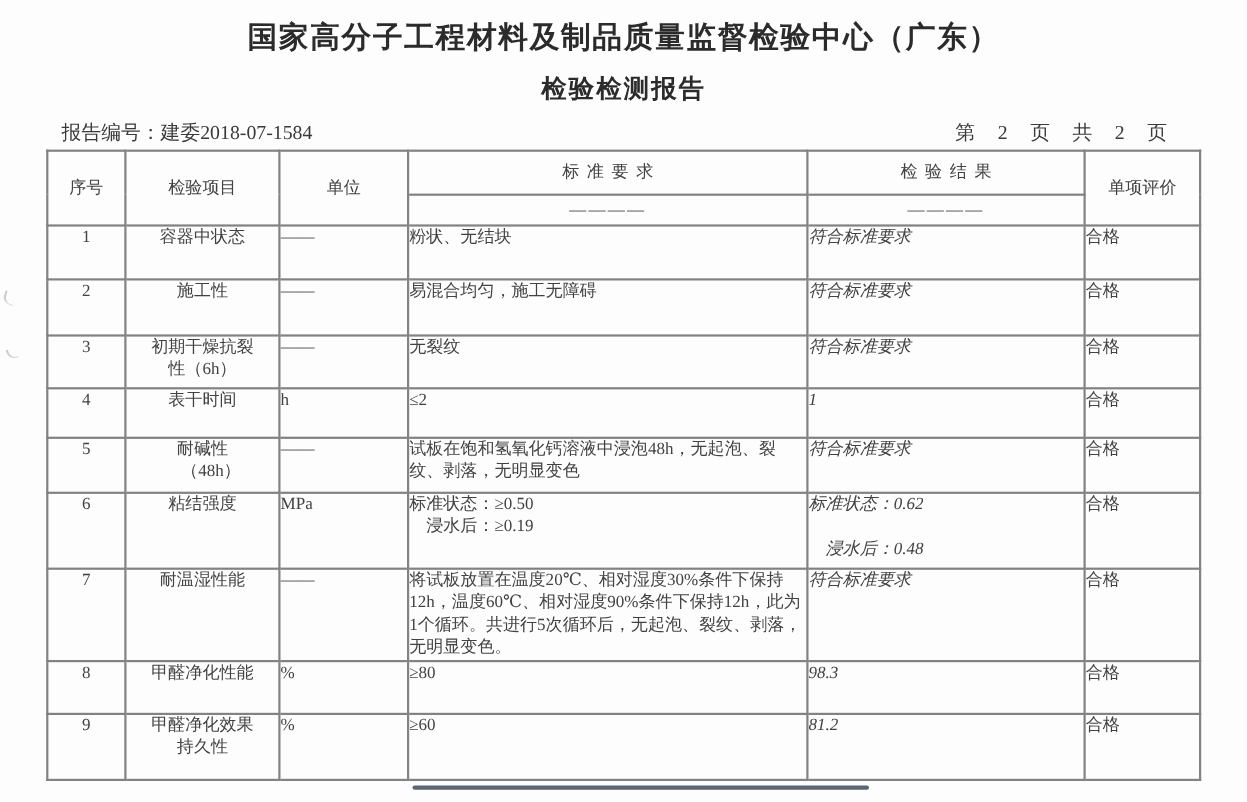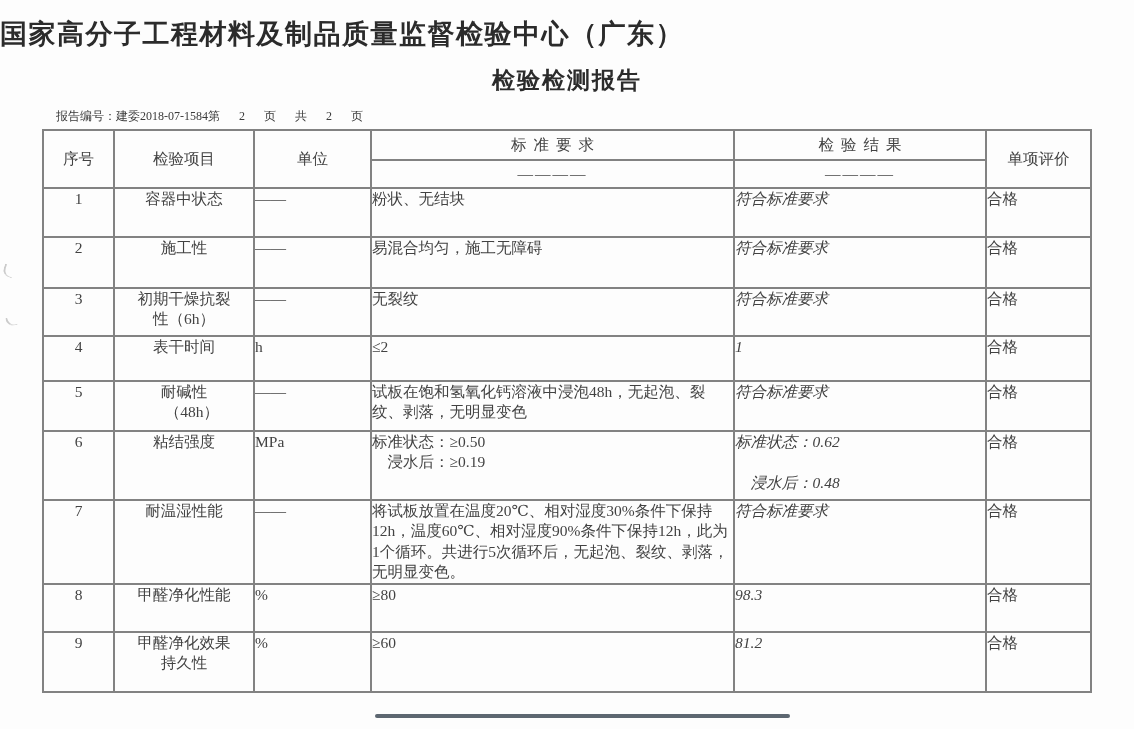--- a/index.html
+++ b/index.html
@@ -10,43 +10,44 @@
     background: #fdfdfd;
     overflow: hidden;
     font-family: "Liberation Serif", "DejaVu Serif", serif;
     color: #3f3f3f;
     position: relative;
   }
   .page { position: relative; width: 1134px; height: 729px; }
 
   .doc-title {
     margin: 16px 0 0 0;
-    text-align: left;
+    text-align: center;
     font-family: "Liberation Sans", "DejaVu Sans", sans-serif;
     font-weight: 700;
     font-size: 27px;
     line-height: 37px;
     letter-spacing: 1.5px;
     color: #2b2b2b;
   }
   .doc-subtitle {
     margin: 12px;
     text-align: center;
     font-family: "Liberation Sans", "DejaVu Sans", sans-serif;
     font-weight: 700;
     font-size: 23px;
     line-height: 31px;
     letter-spacing: 2px;
     color: #2b2b2b;
   }
   .meta-row {
     display: flex;
+    justify-content: space-between;
     align-items: flex-end;
     margin: 3px 66px 4px 56px;
-    font-size: 12px;
+    font-size: 18px;
     color: #3a3a3a;
   }
   .meta-row .pageno {
     letter-spacing: 3px;
     word-spacing: 10px;
     margin-right: 4px;
   }
 
   table.report {
     border-collapse: collapse;
@@ -59,21 +60,21 @@
     font-weight: normal;
     font-size: 15.5px;
     color: #424242;
     vertical-align: top;
     padding: 0;
     overflow: hidden;
     white-space: pre-line;
     line-height: 1.32;
   }
   table.report thead th { vertical-align: middle; text-align: center; }
-  thead tr.h-top { height: 30px; }
+  thead tr.h-top { height: 40px; }
   thead tr.h-sub { height: 28px; }
   th.sp { letter-spacing: 0.45em; text-indent: 0.45em; margin-left: 32px; }
   th.dash {
     color: #6e6e6e;
     font-size: 13px;
     letter-spacing: 2px;
     line-height: 1;
     padding-bottom: 4px;
   }
 

